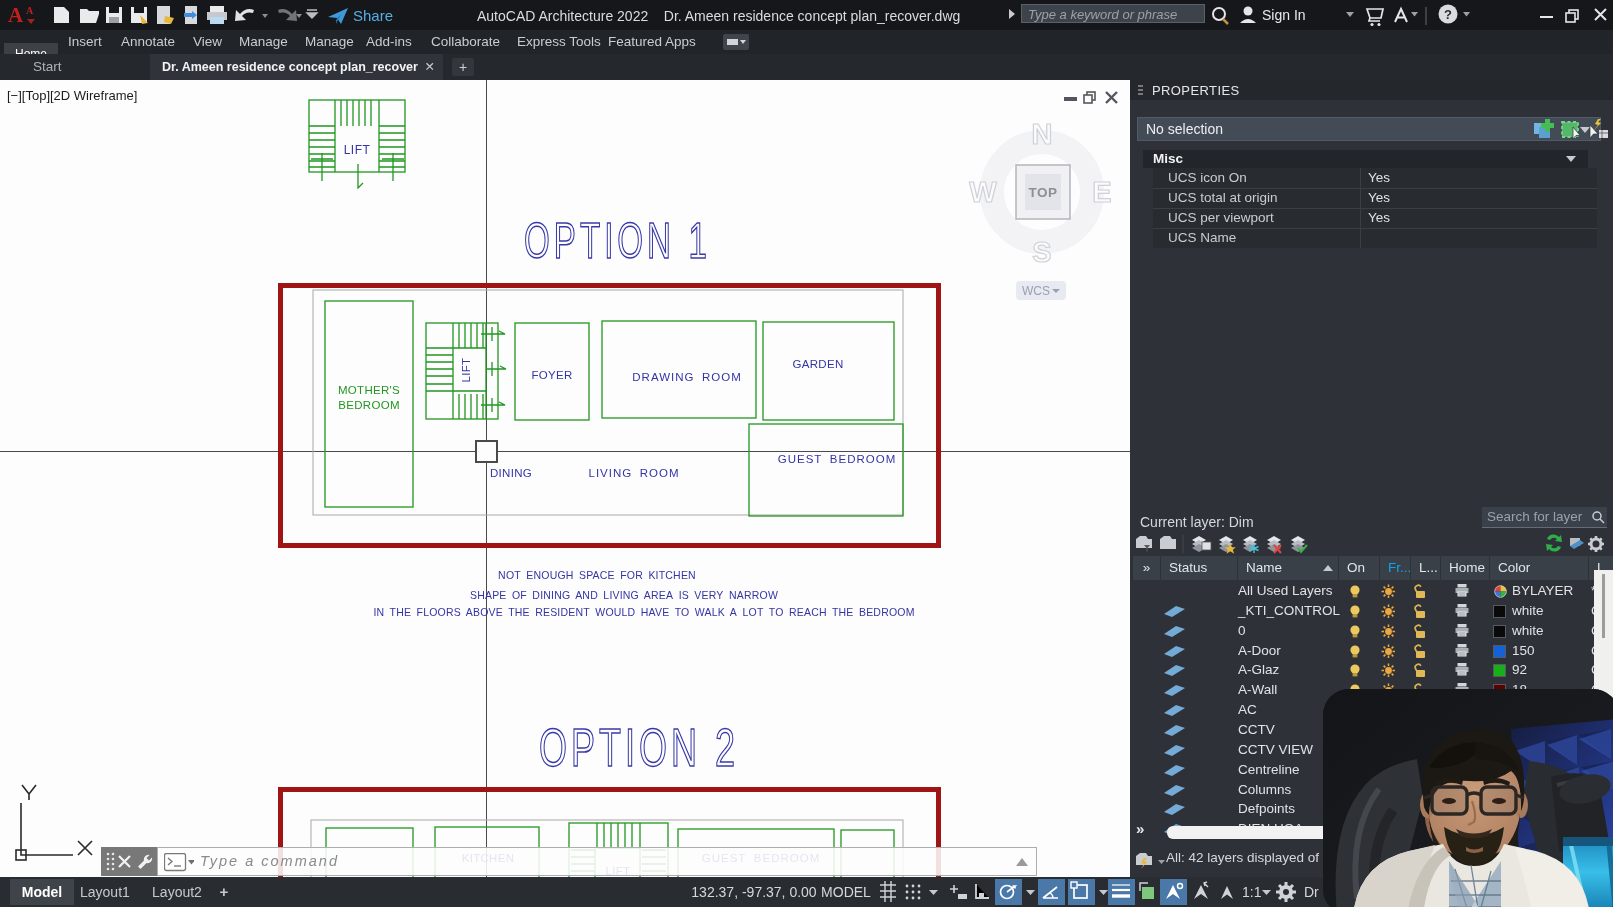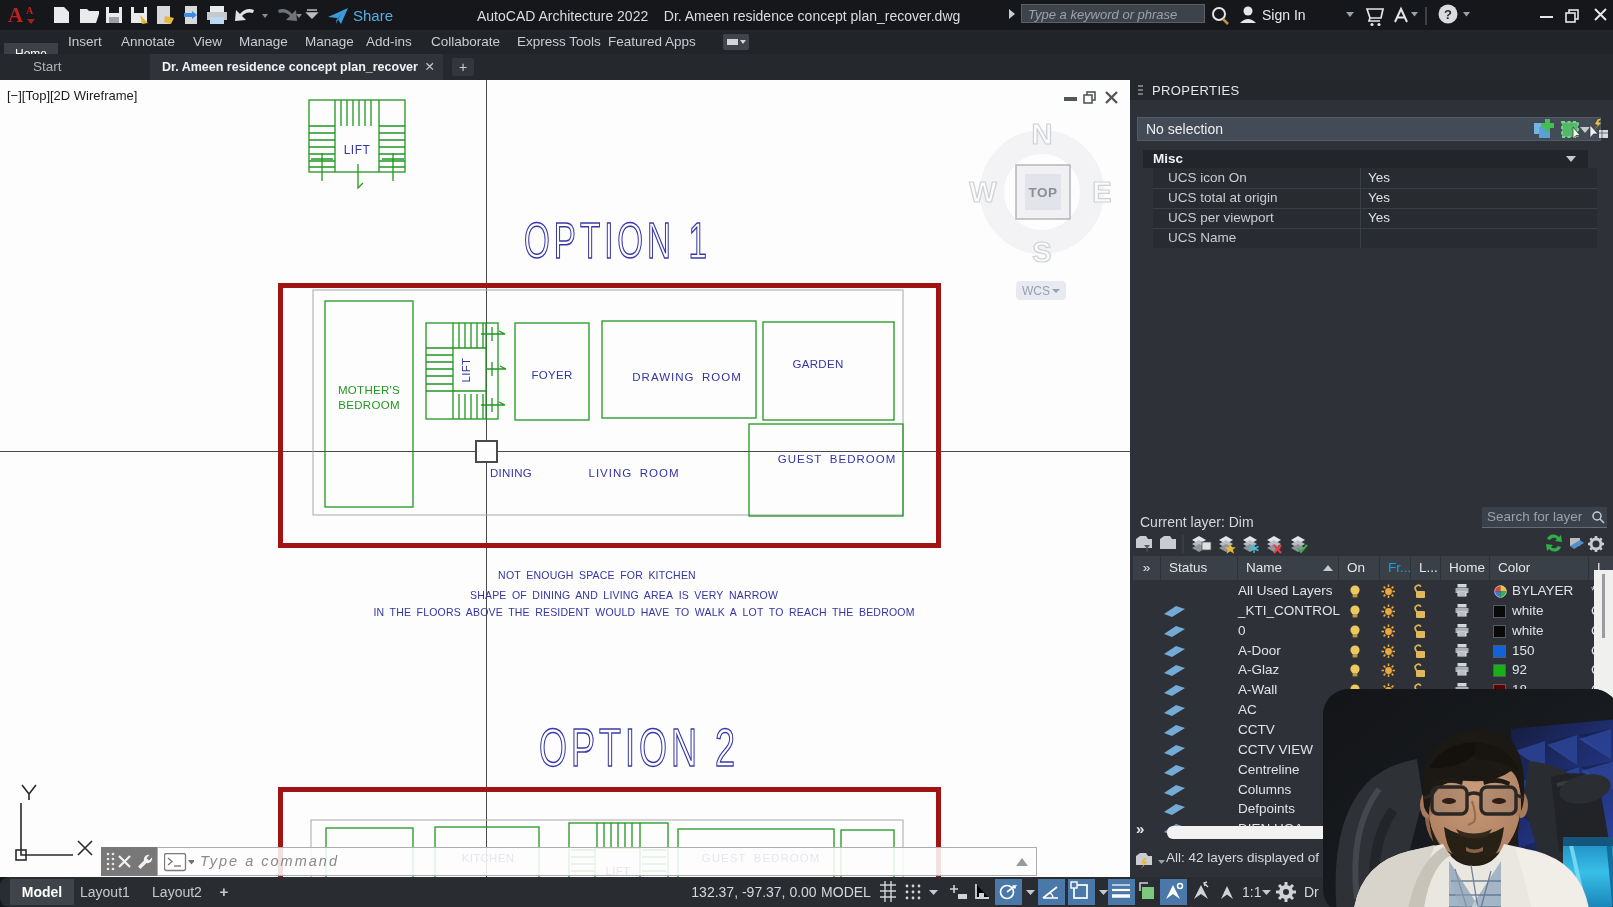--- a/index.html
+++ b/index.html
@@ -6,21 +6,21 @@
   #root{position:relative;width:1613px;height:907px;overflow:hidden;
         font-family:"Liberation Sans",sans-serif;background:#16181c;}
   .abs{position:absolute;}
   
   #titlebar{left:0;top:0;width:1613px;height:30px;background:#15171b;}
   #menurow{left:0;top:30px;width:1613px;height:24px;background:#21252a;}
   #tabrow{left:0;top:54px;width:1613px;height:26px;background:#25282d;}
   .menu-item{position:absolute;top:0;height:24px;line-height:24px;color:#c9ccd0;font-size:13.5px;}
   #canvas{left:0;top:80px;width:1130px;height:797px;background:#fdfdfd;}
   #rightpanel{left:1130px;top:80px;width:483px;height:797px;background:#2e3238;}
-  #statusbar{left:0;top:877px;width:1613px;height:30px;background:#292d32;border-radius:9px;}
+  #statusbar{left:0;top:877px;width:1613px;height:30px;background:#292d32;}
   #cmdbar{left:101px;top:847px;width:936px;height:29px;}
   #webcam{left:1323px;top:689px;width:296px;height:226px;border-radius:26px;overflow:hidden;background:#17191d;}
 </style>
 </head>
 <body>
 <div id="root">
   <div class="abs" id="titlebar">
     <svg class="abs" style="left:0;top:0" width="760" height="30" viewBox="0 0 760 30">
 
       <text x="8" y="22" font-size="21" font-weight="bold" fill="#c2201f" font-family="Liberation Serif,serif">A</text>

